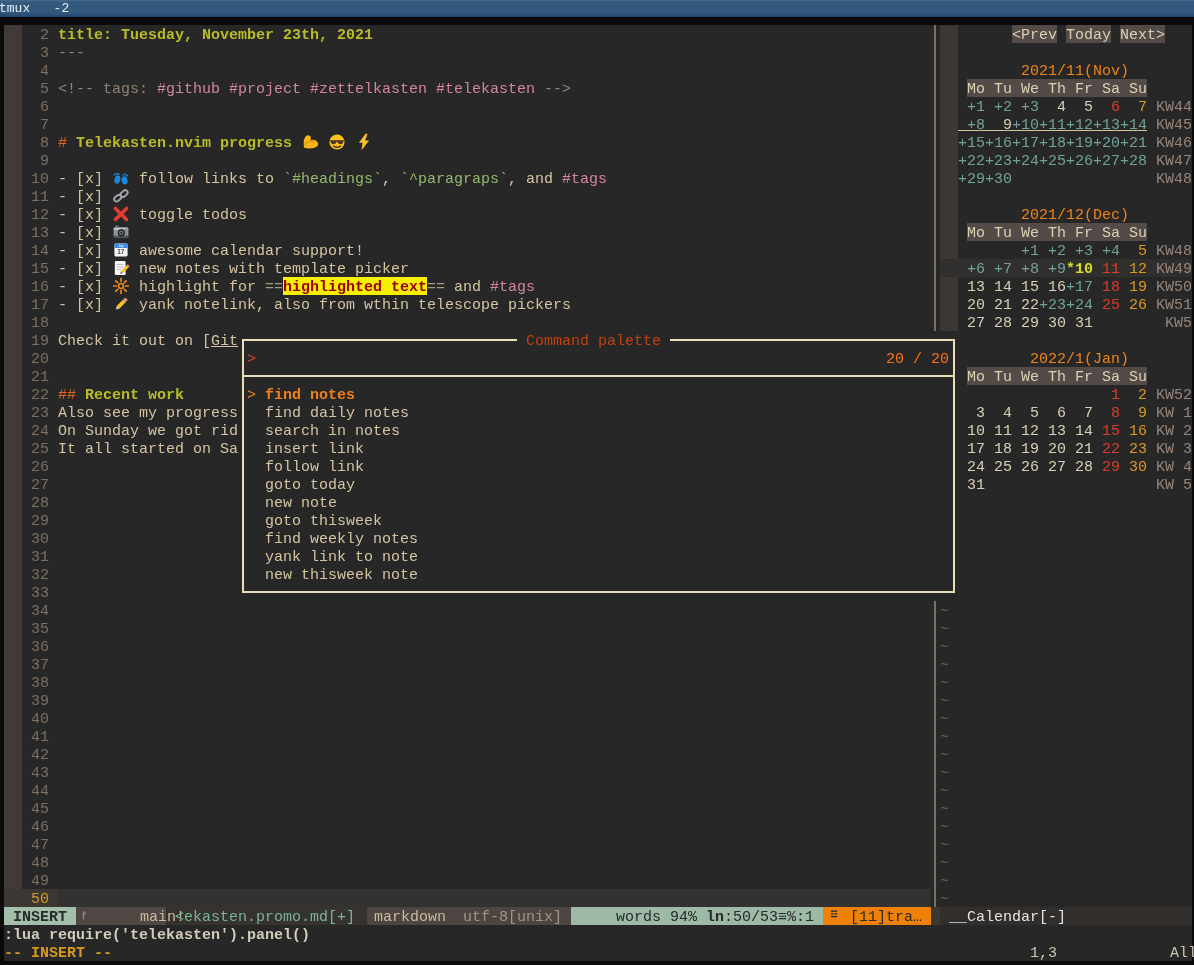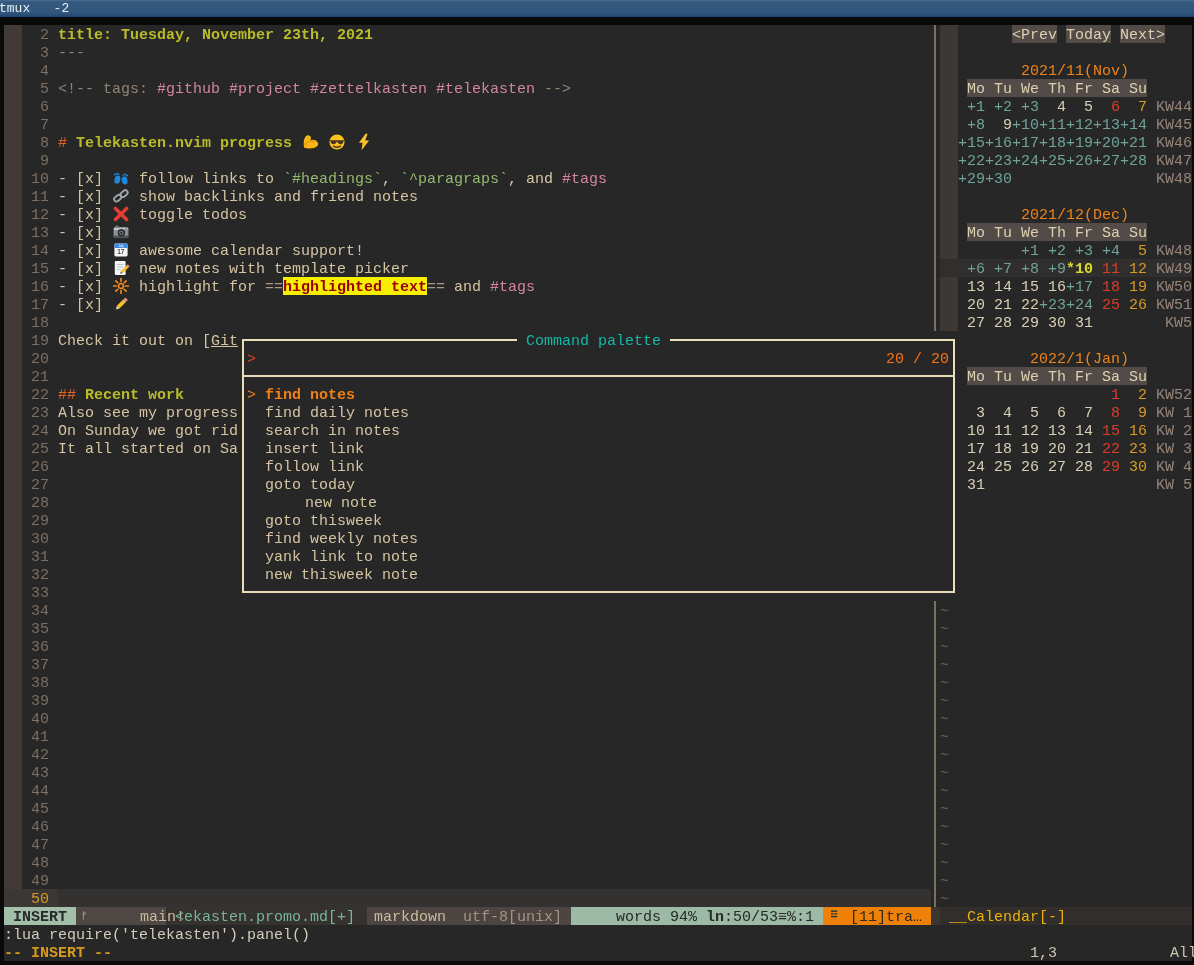--- a/index.html
+++ b/index.html
@@ -18,30 +18,30 @@
 .hlt { color:#9d0006; font-weight:bold; }
 .btn { color:#ddd0b2; }
 .mon { color:#ee8419; }
 .tea { color:#6fa399; }
 .day { color:#d9cfb4; }
 .red { color:#dd3c2a; }
 .yel { color:#d89a23; }
 .tdy { color:#d6da2b; font-weight:bold; }
 .kw  { color:#97857a; }
 .til { color:#6a6156; }
-.pti { color:#14b8a6; }
+.pti { color:#c2410c; }
 .ppr { color:#e0472e; }
 .sel { color:#f08018; }
 .itm { color:#d5c4a1; }
 .sl1 { color:#27292a; }
 .sl2 { color:#ccbc9c; }
 .sl3 { color:#79b498; }
 .sl4 { color:#a39584; }
 .sl5 { color:#2e2a25; }
-.sl6 { color:#eab308; }
+.sl6 { color:#e5e5e5; }
 .cmd { color:#d3cbbb; }
 .mode { color:#d79921; }
 .rul { color:#cfc6b0; }
 </style></head><body>
 <div id="scr">
 <div class="abs" style="left:0;top:0;width:1194px;height:17px;background:linear-gradient(#4a7097 0%,#36597e 10%,#31577c 70%,#2c527a 85%,#1c4772 97%,#123a63 100%)"></div>
 <span style="position:absolute;left:-1px;top:1px;font:13px/15px 'Liberation Mono',monospace;color:#e8eef4;white-space:pre">tmux   -2</span>
 <div class="abs" style="left:4px;top:25px;width:1188px;height:936px;background:#272727"></div>
 <div class="abs" style="left:4px;top:25px;width:18px;height:882px;background:#423a36"></div>
 <div class="abs" style="left:940px;top:25px;width:18px;height:306px;background:#3e3834"></div>
@@ -115,31 +115,31 @@
 <span class="t fg" style="left:58px;top:243px;">- [x]</span>
 <span class="t fg" style="left:58px;top:261px;">- [x]</span>
 <span class="t fg" style="left:58px;top:279px;">- [x]</span>
 <span class="t fg" style="left:58px;top:297px;">- [x]</span>
 <span class="t fg" style="left:139px;top:171px;">follow links to </span>
 <span class="t cod" style="left:283px;top:171px;">`#headings`</span>
 <span class="t fg" style="left:382px;top:171px;">, </span>
 <span class="t cod" style="left:400px;top:171px;">`^paragraps`</span>
 <span class="t fg" style="left:508px;top:171px;">, and </span>
 <span class="t pnk" style="left:562px;top:171px;">#tags</span>
-<span class="t fg" style="left:139px;top:189px;">show backlinks and friend notes</span>
 <span class="t fg" style="left:139px;top:207px;">toggle todos</span>
 <span class="t fg" style="left:139px;top:243px;">awesome calendar support!</span>
 <span class="t fg" style="left:139px;top:261px;">new notes with template picker</span>
 <span class="t fg" style="left:139px;top:279px;">highlight for </span>
 <span class="t eq" style="left:265px;top:279px;">==</span>
 <div class="abs" style="left:283px;top:277px;width:144px;height:18px;background:#f7ef00;"></div>
 <span class="t hlt" style="left:283px;top:279px;">highlighted text</span>
 <span class="t eq" style="left:427px;top:279px;">==</span>
 <span class="t fg" style="left:454px;top:279px;">and </span>
 <span class="t pnk" style="left:490px;top:279px;">#tags</span>
+<span class="t fg" style="left:139px;top:297px;">yank notelink, also from wthin telescope pickers</span>
 <span class="t fg" style="left:58px;top:333px;">Check it out on [</span>
 <span class="t fg" style="left:211px;top:333px;text-decoration:underline">Git</span>
 <span class="t hsh" style="left:58px;top:387px;">##</span>
 <span class="t ttl" style="left:85px;top:387px;">Recent work</span>
 <span class="t fg" style="left:58px;top:405px;">Also see my progress</span>
 <span class="t fg" style="left:58px;top:423px;">On Sunday we got rid</span>
 <span class="t fg" style="left:58px;top:441px;">It all started on Sa</span>
 <div class="abs" style="left:1012px;top:25px;width:45px;height:18px;background:#524b48;"></div>
 <div class="abs" style="left:1066px;top:25px;width:45px;height:18px;background:#524b48;"></div>
 <div class="abs" style="left:1120px;top:25px;width:45px;height:18px;background:#524b48;"></div>
@@ -147,21 +147,21 @@
 <div class="abs" style="left:967px;top:223px;width:180px;height:18px;background:#524b48;"></div>
 <div class="abs" style="left:967px;top:367px;width:180px;height:18px;background:#524b48;"></div>
 <div class="abs" style="left:940px;top:259px;width:252px;height:18px;background:#312f2e;"></div>
 <span class="t btn" style="left:1012px;top:27px;">&lt;Prev</span>
 <span class="t btn" style="left:1066px;top:27px;">Today</span>
 <span class="t btn" style="left:1120px;top:27px;">Next&gt;</span>
 <span class="t mon" style="left:1021px;top:63px;">2021/11(Nov)</span>
 <span class="t btn" style="left:967px;top:81px;">Mo Tu We Th Fr Sa Su</span>
 <span class="t fg" style="left:958px;top:99px;"><span class="tea"> +1 +2 +3</span><span class="day">  4  5</span><span class="red">  6</span><span class="yel">  7</span></span>
 <span class="t kw" style="left:1156px;top:99px;">KW44</span>
-<span class="t fg" style="left:958px;top:117px;"><span class="tea"> +8</span><span class="day">  9</span><span class="tea">+10+11+12+13+14</span></span>
+<span class="t fg" style="left:958px;top:117px;text-decoration:underline;"><span class="tea"> +8</span><span class="day">  9</span><span class="tea">+10+11+12+13+14</span></span>
 <span class="t kw" style="left:1156px;top:117px;">KW45</span>
 <span class="t fg" style="left:958px;top:135px;"><span class="tea">+15+16+17+18+19+20+21</span></span>
 <span class="t kw" style="left:1156px;top:135px;">KW46</span>
 <span class="t fg" style="left:958px;top:153px;"><span class="tea">+22+23+24+25+26+27+28</span></span>
 <span class="t kw" style="left:1156px;top:153px;">KW47</span>
 <span class="t fg" style="left:958px;top:171px;"><span class="tea">+29+30</span></span>
 <span class="t kw" style="left:1156px;top:171px;">KW48</span>
 <span class="t mon" style="left:1021px;top:207px;">2021/12(Dec)</span>
 <span class="t btn" style="left:967px;top:225px;">Mo Tu We Th Fr Sa Su</span>
 <span class="t fg" style="left:958px;top:243px;"><span class="tea">       +1 +2 +3 +4</span><span class="yel">  5</span></span>
@@ -215,21 +215,21 @@
 <span class="t pti" style="left:517px;top:333px;"> Command palette </span>
 <span class="t ppr" style="left:247px;top:351px;">&gt;</span>
 <span class="t cnt" style="left:886px;top:351px;">20 / 20</span>
 <span class="t sel" style="left:247px;top:387px;">&gt;</span>
 <span class="t sel" style="left:265px;top:387px;font-weight:bold">find notes</span>
 <span class="t itm" style="left:265px;top:405px;">find daily notes</span>
 <span class="t itm" style="left:265px;top:423px;">search in notes</span>
 <span class="t itm" style="left:265px;top:441px;">insert link</span>
 <span class="t itm" style="left:265px;top:459px;">follow link</span>
 <span class="t itm" style="left:265px;top:477px;">goto today</span>
-<span class="t itm" style="left:265px;top:495px;margin-left:40px;">new note</span>
+<span class="t itm" style="left:265px;top:495px;">new note</span>
 <span class="t itm" style="left:265px;top:513px;">goto thisweek</span>
 <span class="t itm" style="left:265px;top:531px;">find weekly notes</span>
 <span class="t itm" style="left:265px;top:549px;">yank link to note</span>
 <span class="t itm" style="left:265px;top:567px;">new thisweek note</span>
 <div class="abs" style="left:4px;top:907px;width:1188px;height:18px;background:#363230;"></div>
 <div class="abs" style="left:4px;top:907px;width:72px;height:18px;background:#a4bfa9;"></div>
 <span class="t sl1" style="left:13px;top:909px;font-weight:bold">INSERT</span>
 <div class="abs" style="left:76px;top:907px;width:90px;height:18px;background:#4e4743;"></div>
 <span class="t sl2" style="left:108px;top:909px;padding-left:32px;">main!</span>
 <span class="t sl3" style="left:175px;top:909px;">&lt;ekasten.promo.md[+]</span>
@@ -242,21 +242,21 @@
 <span class="t sl1" style="left:670px;top:909px;">94%</span>
 <span class="t sl1" style="left:706px;top:909px;font-weight:bold">ln</span>
 <span class="t sl1" style="left:724px;top:909px;">:50/53</span>
 <span class="t sl1" style="left:778px;top:909px;">≡</span>
 <span class="t sl1" style="left:787px;top:909px;">%:1</span>
 <div class="abs" style="left:823px;top:907px;width:108px;height:18px;background:#ef8109;"></div>
 <span class="t sl5" style="left:850px;top:909px;">[11]tra…</span>
 <div class="abs" style="left:931px;top:907px;width:9px;height:18px;background:#3a3632;"></div>
 <div class="abs" style="left:940px;top:907px;width:252px;height:18px;background:#312e2c;"></div>
 <span class="t sl6" style="left:949px;top:909px;">__Calendar[-]</span>
-<span class="t cmd" style="left:4px;top:927px;">:lua require('telekasten').panel()</span>
+<span class="t cmd" style="left:4px;top:927px;font-weight:bold;">:lua require('telekasten').panel()</span>
 <span class="t mode" style="left:4px;top:945px;font-weight:bold">-- INSERT --</span>
 <span class="t rul" style="left:1030px;top:945px;">1,3</span>
 <span class="t rul" style="left:1156px;top:945px;margin-left:14px;">All</span>
 <svg class="abs" style="left:301px;top:133px" width="18" height="18" viewBox="0 0 18 18">
       <path d="M3.0 14.4 q-1.0-7.2 1.2-10.4 q1.2-1.9 3.2-1.7 q2.2 0.2 2.5 2.3 q0.2 1.5-0.7 2.6 q5.0-1.2 7.2 1.7 q1.8 2.5-0.5 4.6 q-2.3 2-7.2 2.0 q-4.2 0-5.7-1.1z" fill="#f9b616"></path>
       <path d="M4.2 12.9 q0.3-3.3 3.1-4.3 q3.6-1.2 6.1 0.5" fill="none" stroke="#e29400" stroke-width="1.1"></path>
     </svg>
 <svg class="abs" style="left:328px;top:133px" width="18" height="18" viewBox="0 0 18 18">
       <circle cx="9" cy="9" r="7.6" fill="#fcc21b"></circle>
       <path d="M1.8 7.2 h14.4 l-0.7 1.2 q-0.6 2.8-3.2 2.8 q-2.4 0-3-2.4 h-0.6 q-0.6 2.4-3 2.4 q-2.6 0-3.2-2.8z" fill="#47342b"></path>

